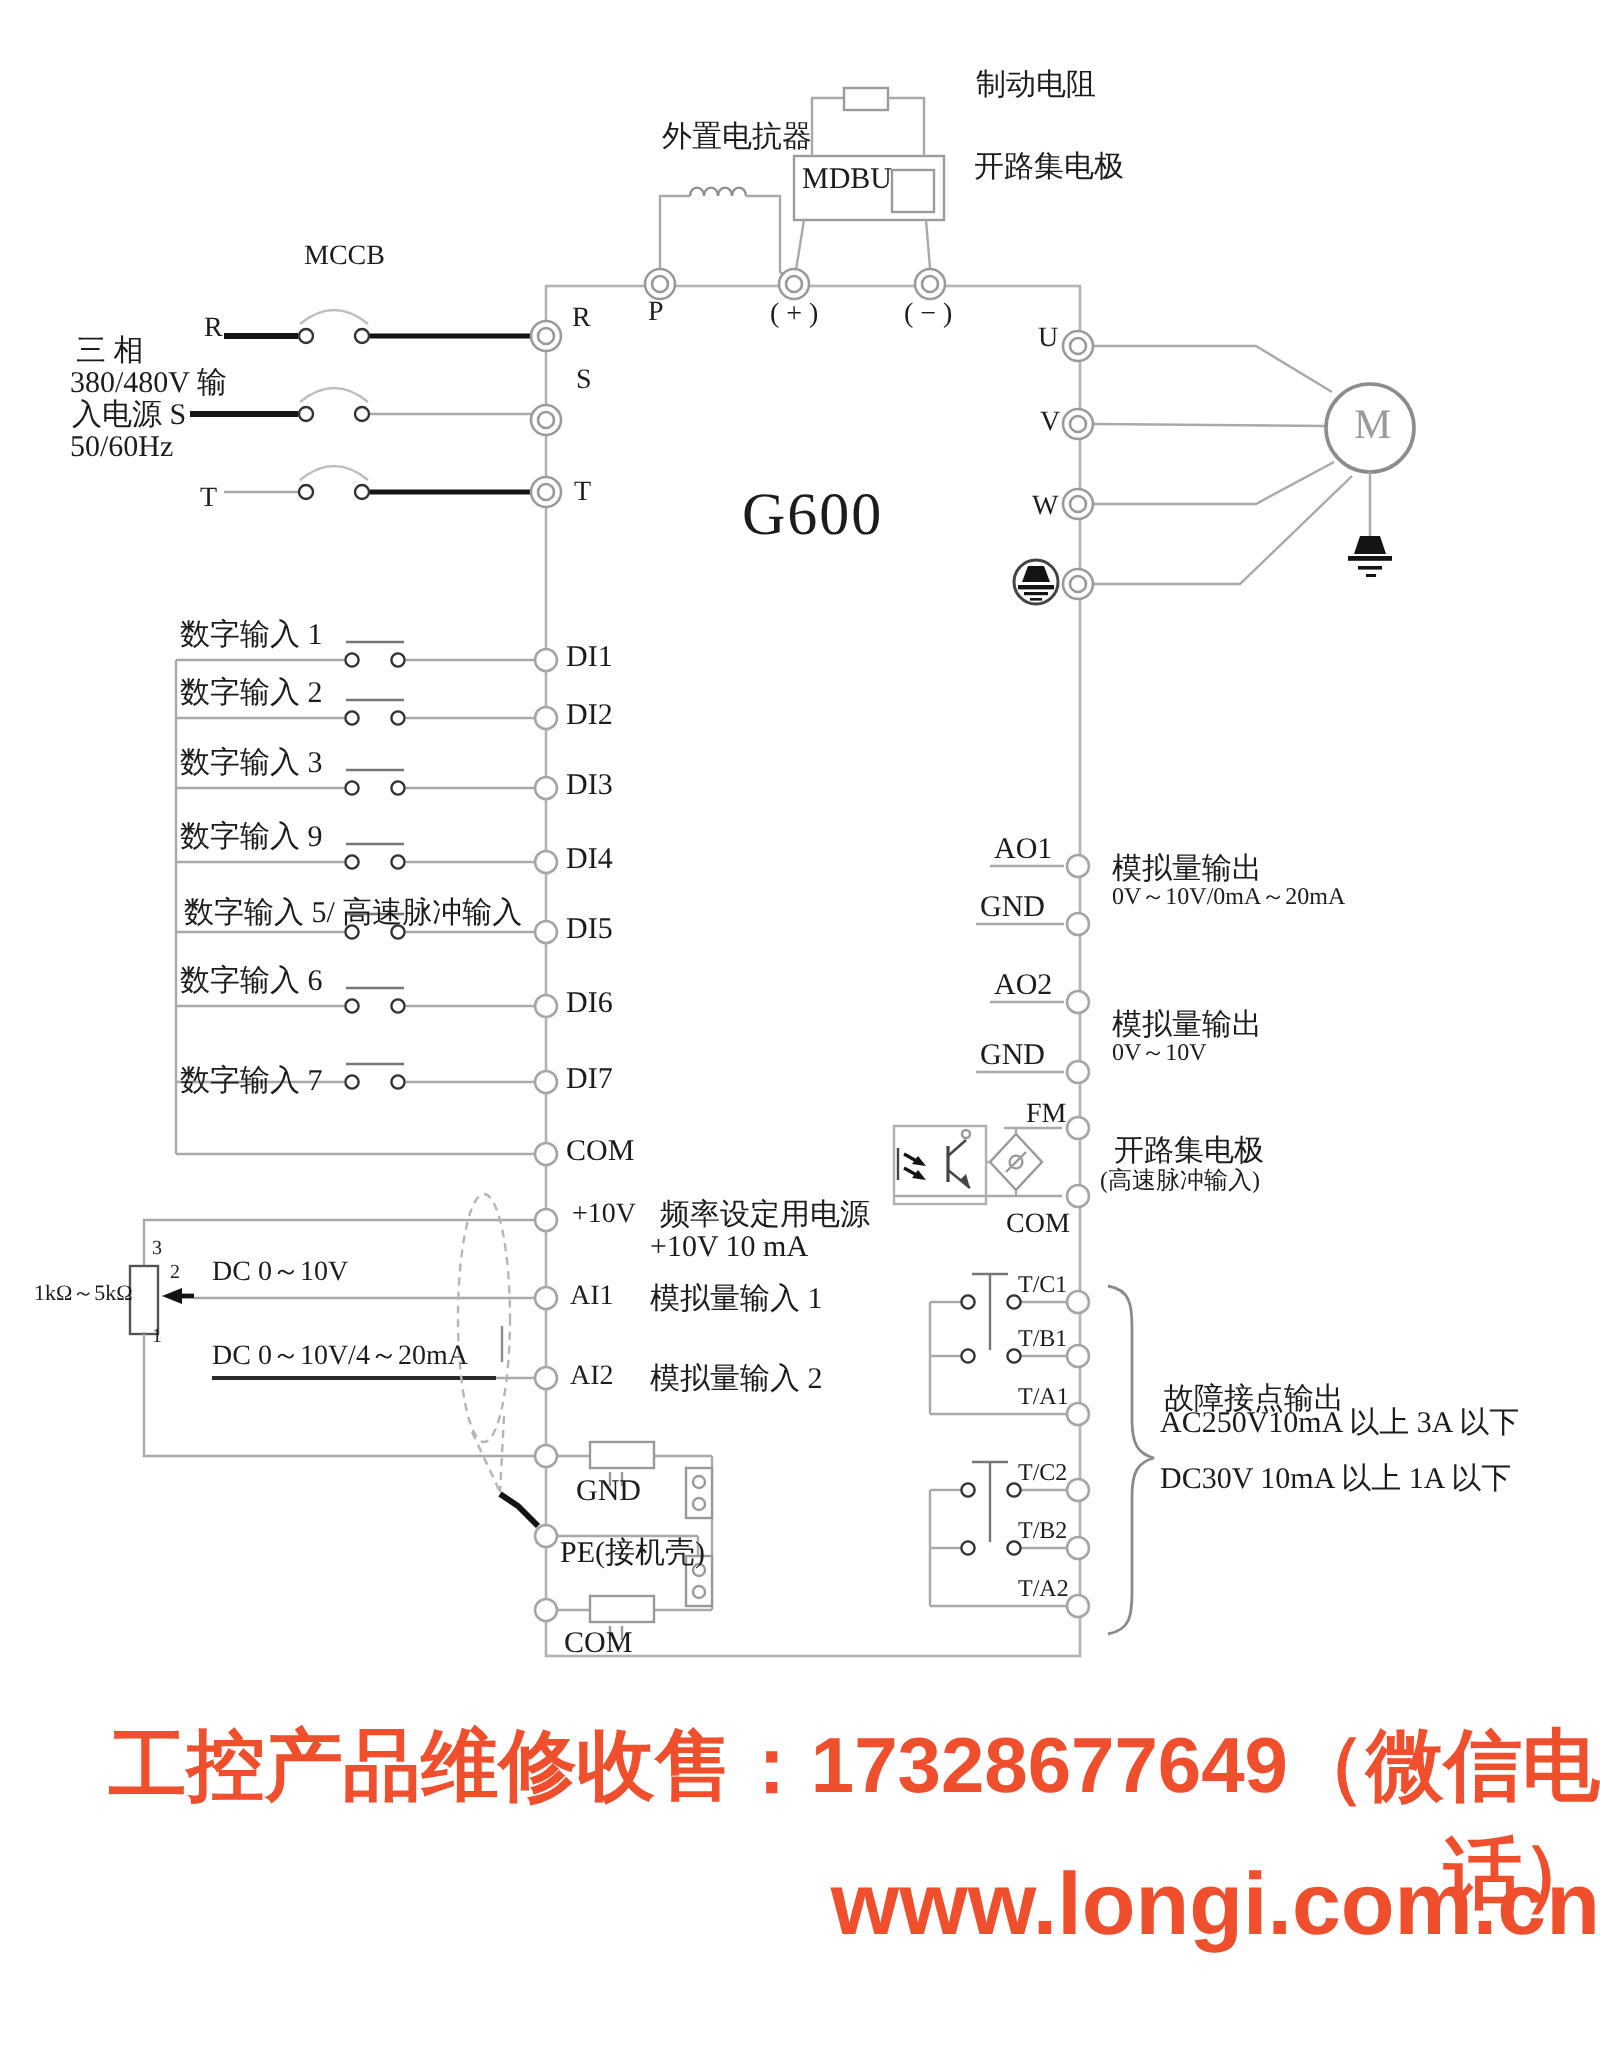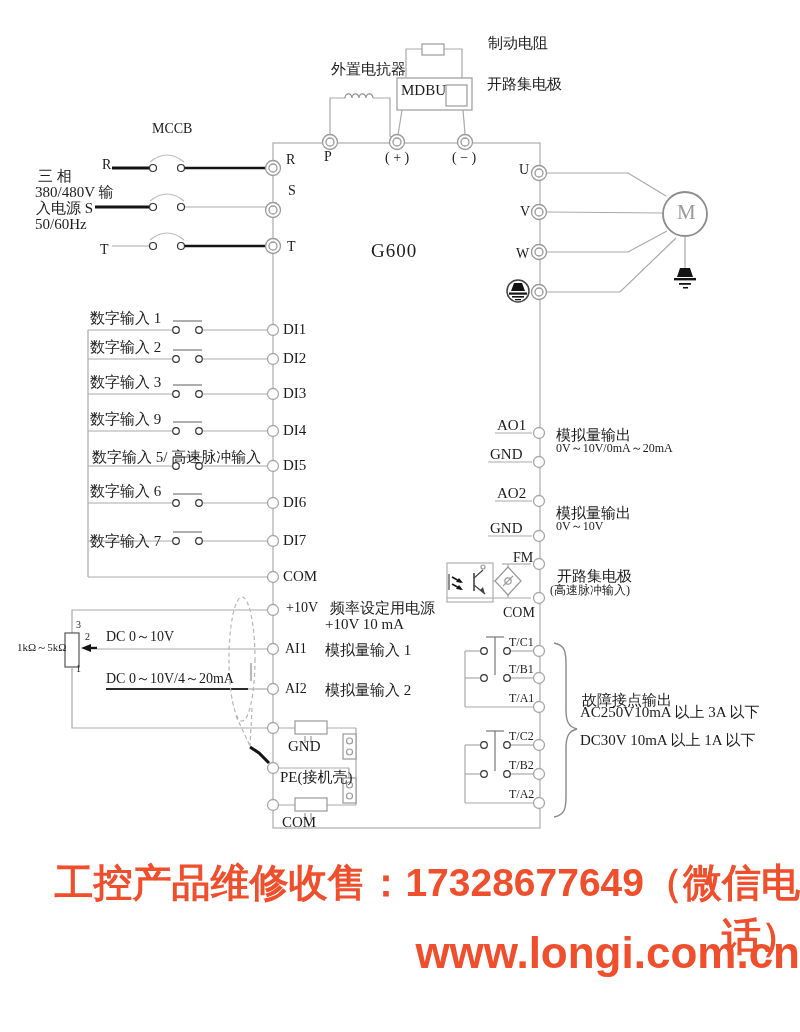--- a/index.html
+++ b/index.html
@@ -3,21 +3,21 @@
 <meta charset="utf-8">
 <style>
   html,body{margin:0;padding:0;background:#fff;}
   .canvas{position:relative;width:800px;height:1032px;background:#ffffff;overflow:hidden;
           font-family:"Liberation Serif","DejaVu Serif",serif;}
   .canvas svg{position:absolute;left:0;top:0;}
   .lbl{position:absolute;color:#1c1c1c;white-space:nowrap;line-height:1.1;
        font-family:"Liberation Serif","DejaVu Serif",serif;}
   .s10{font-size:10px;} .s11{font-size:11px;} .s12{font-size:12px;} .s13{font-size:15px;}
   .s14{font-size:14px;} .s15{font-size:15px;}
-  .model{font-size:19px;letter-spacing:1px;}
+  .model{font-size:30px;letter-spacing:1px;}
   .motor-m{font-size:21px;color:#9a9a9a;}
   .red{position:absolute;left:0;width:800px;text-align:right;color:#ef4f2c;
        font-family:"Liberation Sans","DejaVu Sans",sans-serif;font-weight:700;}
   .red1{top:856px;font-size:39px;}
   .red2{top:928px;font-size:44px;}
 </style>
 </head>
 <body>
 
 <div class="canvas">

